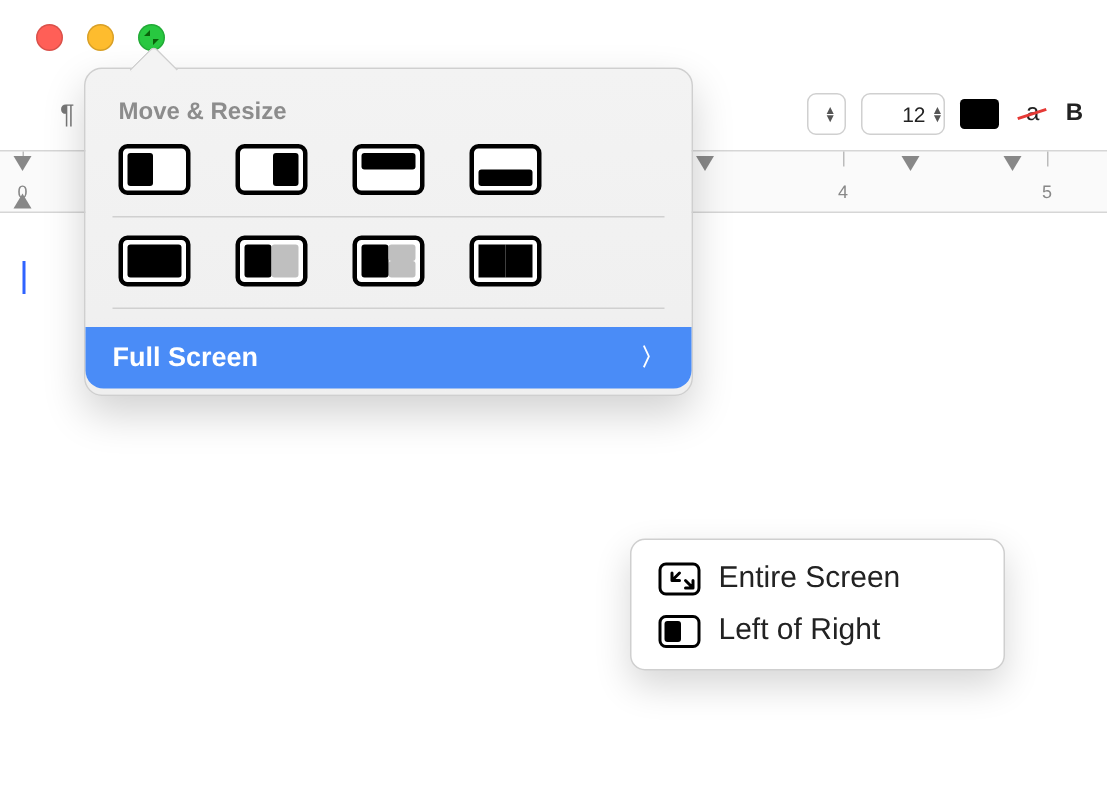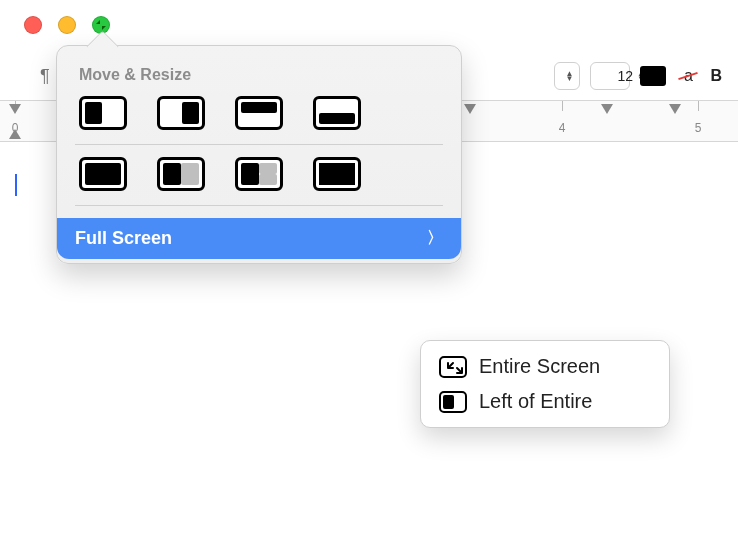--- a/index.html
+++ b/index.html
@@ -59,21 +59,21 @@
   }
   .mini-arrows {
     display: flex;
     flex-direction: column;
     line-height: 5px;
     font-size: 8px;
     color: #555;
     margin-left: 4px;
   }
   .fontsize {
-    width: 40px;
+    width: 56px;
     justify-content: flex-start;
     padding-left: 22px;
   }
   .fontsize span.val { font-size: 14px; color:#222; padding-left:4px; }
   .color-swatch {
     width: 26px; height: 20px;
     background: #000;
     border-radius: 3px;
   }
   .strike-a {
@@ -253,21 +253,21 @@
     cursor:pointer;
     gap:24px;
   }
   .menu-row .chev {
     font-size: 16px;
   }
 
   
   .submenu {
     position:absolute;
-    top: 340px;
+    top: 359px;
     left: 420px;
     background:#fff;
     border:1px solid #cfcfcf;
     border-radius: 10px;
     box-shadow: 0 10px 24px rgba(0,0,0,0.16);
     padding: 8px 6px;
     min-width: 250px;
   }
   .submenu-item {
     display:flex;
@@ -398,15 +398,15 @@
       <svg width="20" height="16" viewBox="0 0 20 16">
         <path d="M3 8 L8 3 M3 3 L3 8 L8 8 M12 8 L17 13 M17 8 L17 13 L12 13" stroke="#000" stroke-width="2" fill="none" stroke-linecap="round" stroke-linejoin="round"></path>
       </svg>
     </div>
     <span>Entire Screen</span>
   </div>
   <div class="submenu-item">
     <div class="mini-tile mt-left">
         <div class="f"></div>
       </div>
-    <span>Left of Entire</span>
+    <span>Left of Right</span>
   </div>
 </div>
 
 </body></html>

